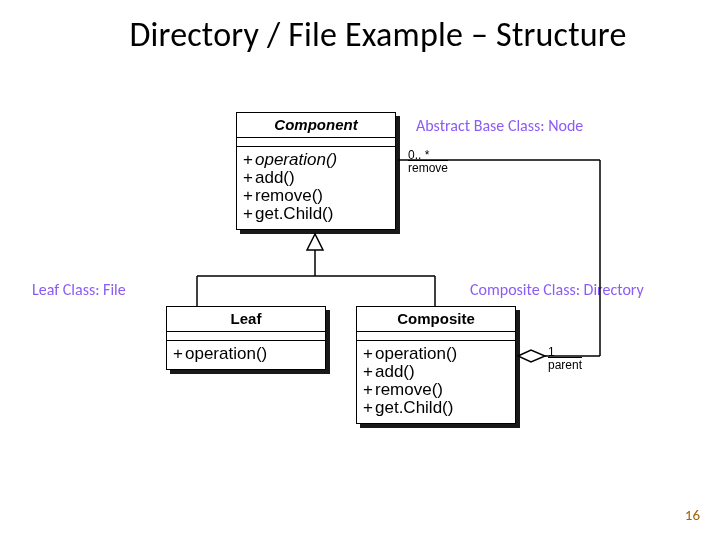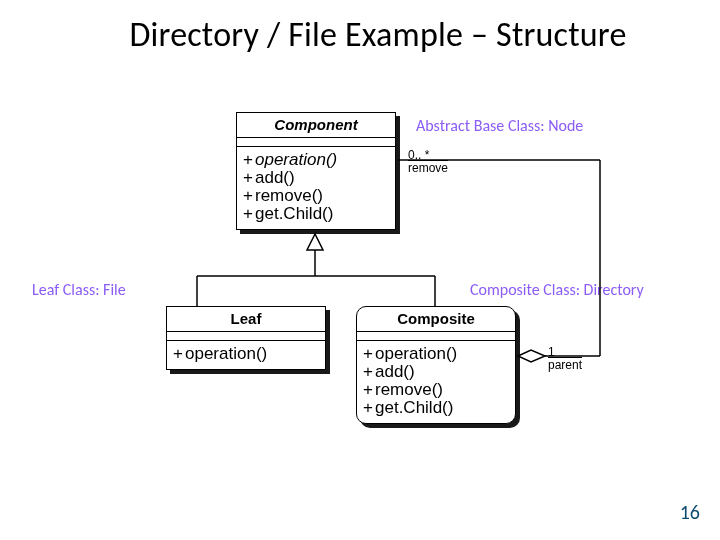--- a/index.html
+++ b/index.html
@@ -29,22 +29,22 @@
   }
   .ann {
     position: absolute;
     font-size: 16px;
     color: #8b5cf6;
   }
   .page-num {
     position: absolute;
     right: 20px;
     bottom: 16px;
-    font-size: 20px;
-    color: #0c4a6e;
+    font-size: 15px;
+    color: #a16207;
   }
   .uml {
     position: absolute;
     border: 1.5px solid #000;
     background: #fff;
     box-shadow: 4px 4px 0 rgba(0,0,0,0.9);
     font-family: Arial, sans-serif;
   }
   .uml .name {
     border-bottom: 1.5px solid #000;
@@ -101,21 +101,21 @@
 </div>
 
 <div class="uml" style="left:118px; top:306px; width:158px;margin-left:48px;">
   <div class="name">Leaf</div>
   <div class="gap"></div>
   <div class="ops">
     <div class="op"><span class="vis">+</span><span class="sig">operation()</span></div>
   </div>
 </div>
 
-<div class="uml" style="left:356px; top:306px; width:158px;border-radius:10px;">
+<div class="uml" style="left:356px; top:306px; width:158px;">
   <div class="name">Composite</div>
   <div class="gap"></div>
   <div class="ops">
     <div class="op"><span class="vis">+</span><span class="sig">operation()</span></div>
     <div class="op"><span class="vis">+</span><span class="sig">add()</span></div>
     <div class="op"><span class="vis">+</span><span class="sig">remove()</span></div>
     <div class="op"><span class="vis">+</span><span class="sig">get.Child()</span></div>
   </div>
 </div>
 

